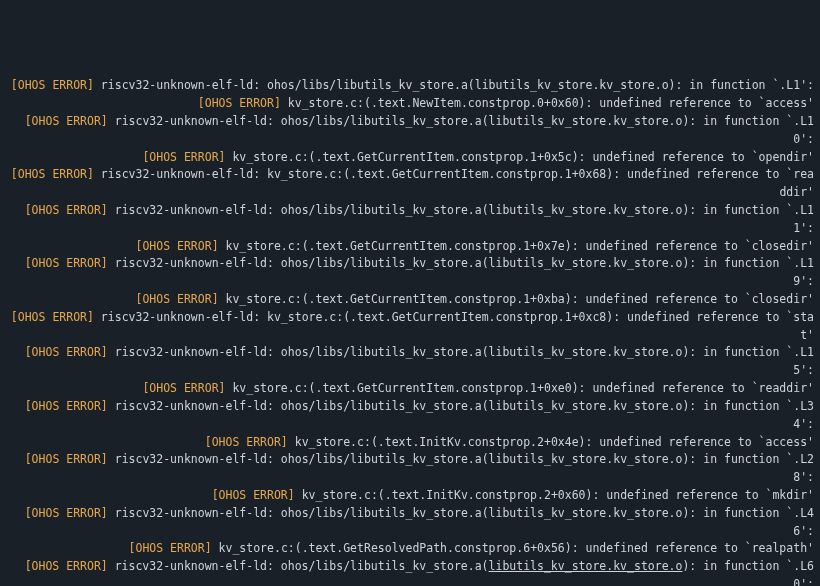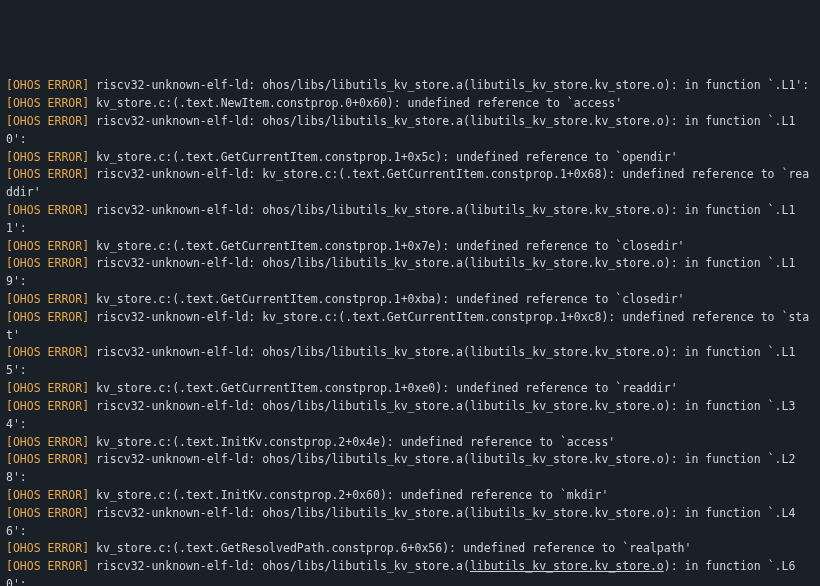--- a/index.html
+++ b/index.html
@@ -15,20 +15,21 @@
       line-height: 1.55;
       padding: 6px;
       width: 820px;
       height: 586px;
       overflow: hidden;
       white-space: pre-wrap;
       word-break: break-all;
     }
     .line {
       display: block;
+      text-align: right;
     }
     .tag-error {
       color: #e6a84c;
     }
     .underline {
       text-decoration: underline;
     }
   </style>
 </head>
 <body>

